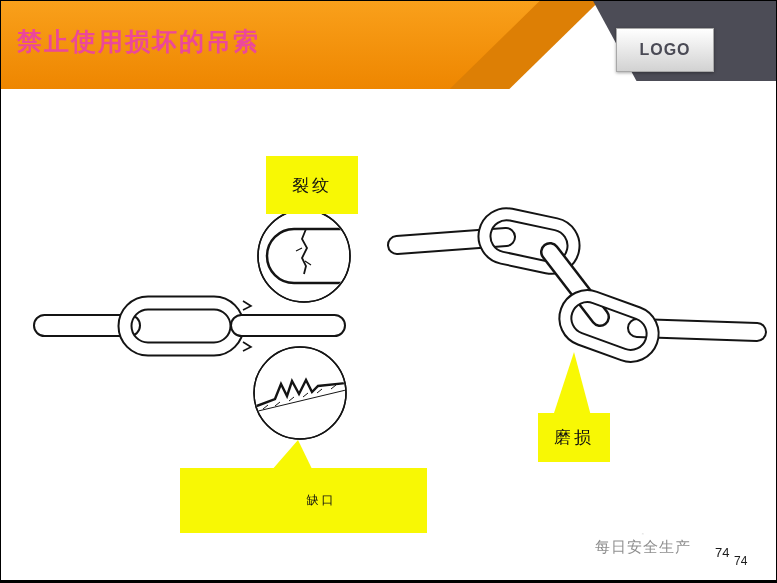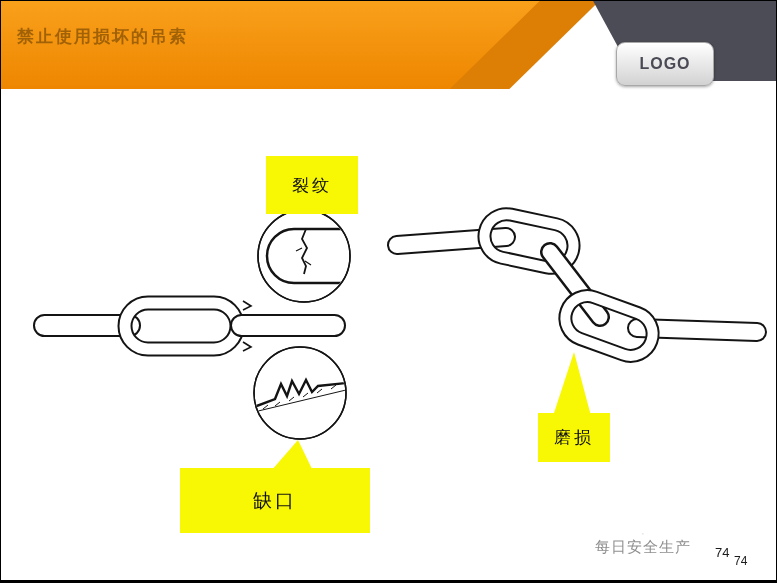--- a/index.html
+++ b/index.html
@@ -18,40 +18,40 @@
   .hdr-stripe{
     position:absolute;inset:0;background:var(--header-stripe,#DD7F05);
     clip-path:polygon(69.5% 0,77.2% 0,65.6% 100%,57.9% 100%);
   }
   .hdr-gray{
     position:absolute;left:0;top:0;width:100%;height:80px;background:var(--header-gray,#4C4C56);
     clip-path:polygon(76.4% 0,100% 0,100% 100%,82% 100%);
   }
   .title{
     position:absolute;left:16px;top:24px;margin:0;z-index:3;
-    color:#a16207;font-size:17px;font-weight:bold;letter-spacing:2px;
+    color:#ec4899;font-size:25px;font-weight:bold;letter-spacing:2px;
   }
   .logo-pill{
-    position:absolute;right:62px;top:41px;width:96px;height:42px;z-index:3;
-    border-radius:9px;border:1px solid #a8a8a8;
+    position:absolute;right:62px;top:27px;width:96px;height:42px;z-index:3;
+    border-radius:0;border:1px solid #a8a8a8;
     background:linear-gradient(180deg,#ffffff,#d2d2d2);
     color:#4a4a55;font-weight:bold;font-size:16px;letter-spacing:1px;
     display:flex;align-items:center;justify-content:center;
     box-shadow:0 1px 3px rgba(0,0,0,.35);
   }
   
   .content{position:absolute;left:0;top:88px;right:0;bottom:0;background:#fff;}
   .diagram{position:absolute;left:0;top:0;}
   .callout{
     position:absolute;background:var(--callout-yellow,#F8F804);color:#111;
     display:flex;align-items:center;justify-content:center;
     font-size:17px;letter-spacing:3px;
   }
   .callout-crack{left:265px;top:39px;width:92px;height:58px;margin-top:28px;}
-  .callout-notch{left:179px;top:379px;width:190px;height:65px;font-size:19px;}
+  .callout-notch{left:179px;top:379px;width:211px;height:65px;font-size:12px;padding-left:36px;}
   .callout-wear{left:537px;top:324px;width:72px;height:49px;}
   .watermark{
     position:absolute;left:594px;top:444px;height:24px;
     display:flex;align-items:center;gap:3px;
     color:var(--watermark-gray,#8F8F8F);font-size:15px;letter-spacing:1px;white-space:nowrap;flex-direction:column;
   }
   .pagenum{position:absolute;color:#1c1c1c;font-size:13px;}
   .pagenum-1{left:714px;top:456px;}
   .pagenum-2{left:733px;top:465px;font-size:12px;}
 </style>

